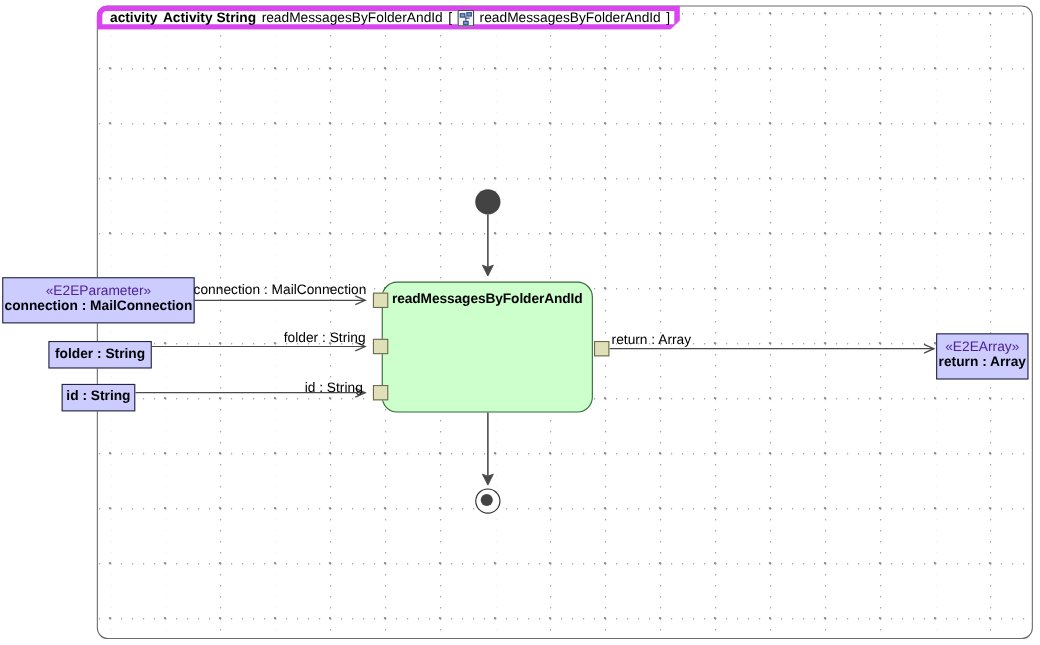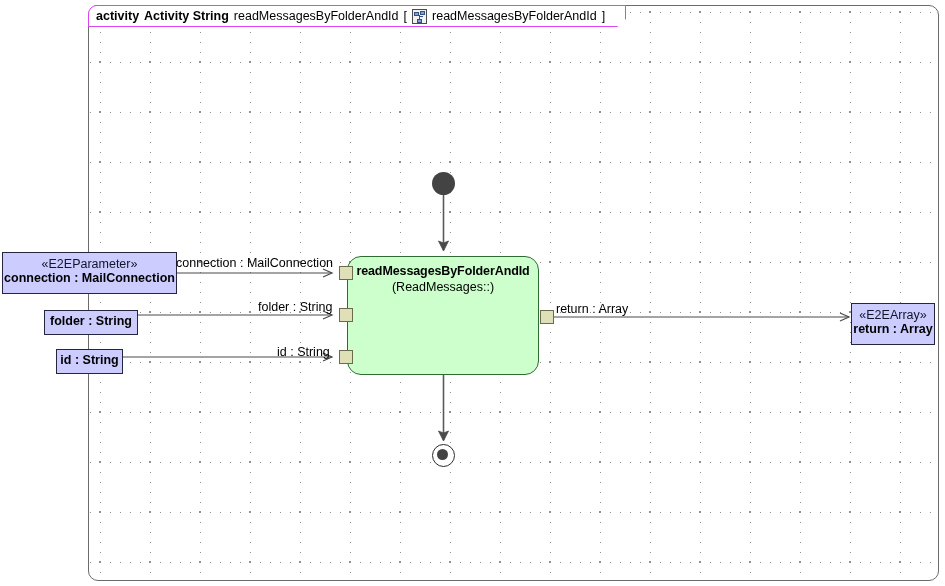--- a/index.html
+++ b/index.html
@@ -49,26 +49,26 @@
     background-size: 50px 10px, 10px 50px, 50px 50px;
     background-position: 10px 5px, 10px 5px, 9px 4px;
   }
 
   
   .frame-tab {
     position: absolute;
     left: 88px;
     top: 5px;
     height: 22px;
-    padding: 0 20px 0 7px;
+    padding: 0 4px 0 7px;
     display: flex;
     align-items: center;
     gap: 5px;
     background: #ffffff;
-    border: 1px solid #d946ef;
+    border: 5px solid #d946ef;
     border-top-left-radius: 9px;
     box-sizing: border-box;
     font-size: 12.5px;
     color: #000000;
     white-space: nowrap;
     -webkit-clip-path: polygon(0 0, 100% 0, 100% 62%, calc(100% - 9px) 100%, 0 100%);
     clip-path: polygon(0 0, 100% 0, 100% 62%, calc(100% - 9px) 100%, 0 100%);
   }
   .frame-tab .kw {
     font-weight: bold;
@@ -140,21 +140,21 @@
   .param-box {
     position: absolute;
     background: #ccccff;
     border: 1.4px solid #25253f;
     box-sizing: border-box;
     text-align: center;
     color: #000000;
     z-index: 8;
   }
   .param-box .stereo {
-    color: #0f172a;
+    color: #4c1d95;
     font-size: 12.5px;
     line-height: 1.15;
   }
   .param-box .pname {
     font-weight: bold;
     font-size: 12.5px;
     line-height: 1.15;
     color: #000000;
   }
 
@@ -262,21 +262,20 @@
 
     <line x1="123" y1="357" x2="332" y2="357" stroke="#4a4a4a" stroke-width="1.1" marker-end="url(#arrowOpen)"></line>
 
     <line x1="554" y1="317" x2="849" y2="317" stroke="#4a4a4a" stroke-width="1.1" marker-end="url(#arrowOpen)"></line>
   </svg>
 
   <div class="init-node"></div>
 
   <div class="activity-node">
     <div class="an-title">readMessagesByFolderAndId</div>
-    <div class="an-sub">(ReadMessages::)</div>
   </div>
 
   <div class="pin" style="left:339px; top:266px;"></div>
   <div class="pin" style="left:339px; top:308px;"></div>
   <div class="pin" style="left:339px; top:350px;"></div>
   <div class="pin" style="left:540px; top:310px;"></div>
 
   <div class="final-node"></div>
 
   <div class="param-box" id="param-connection">

